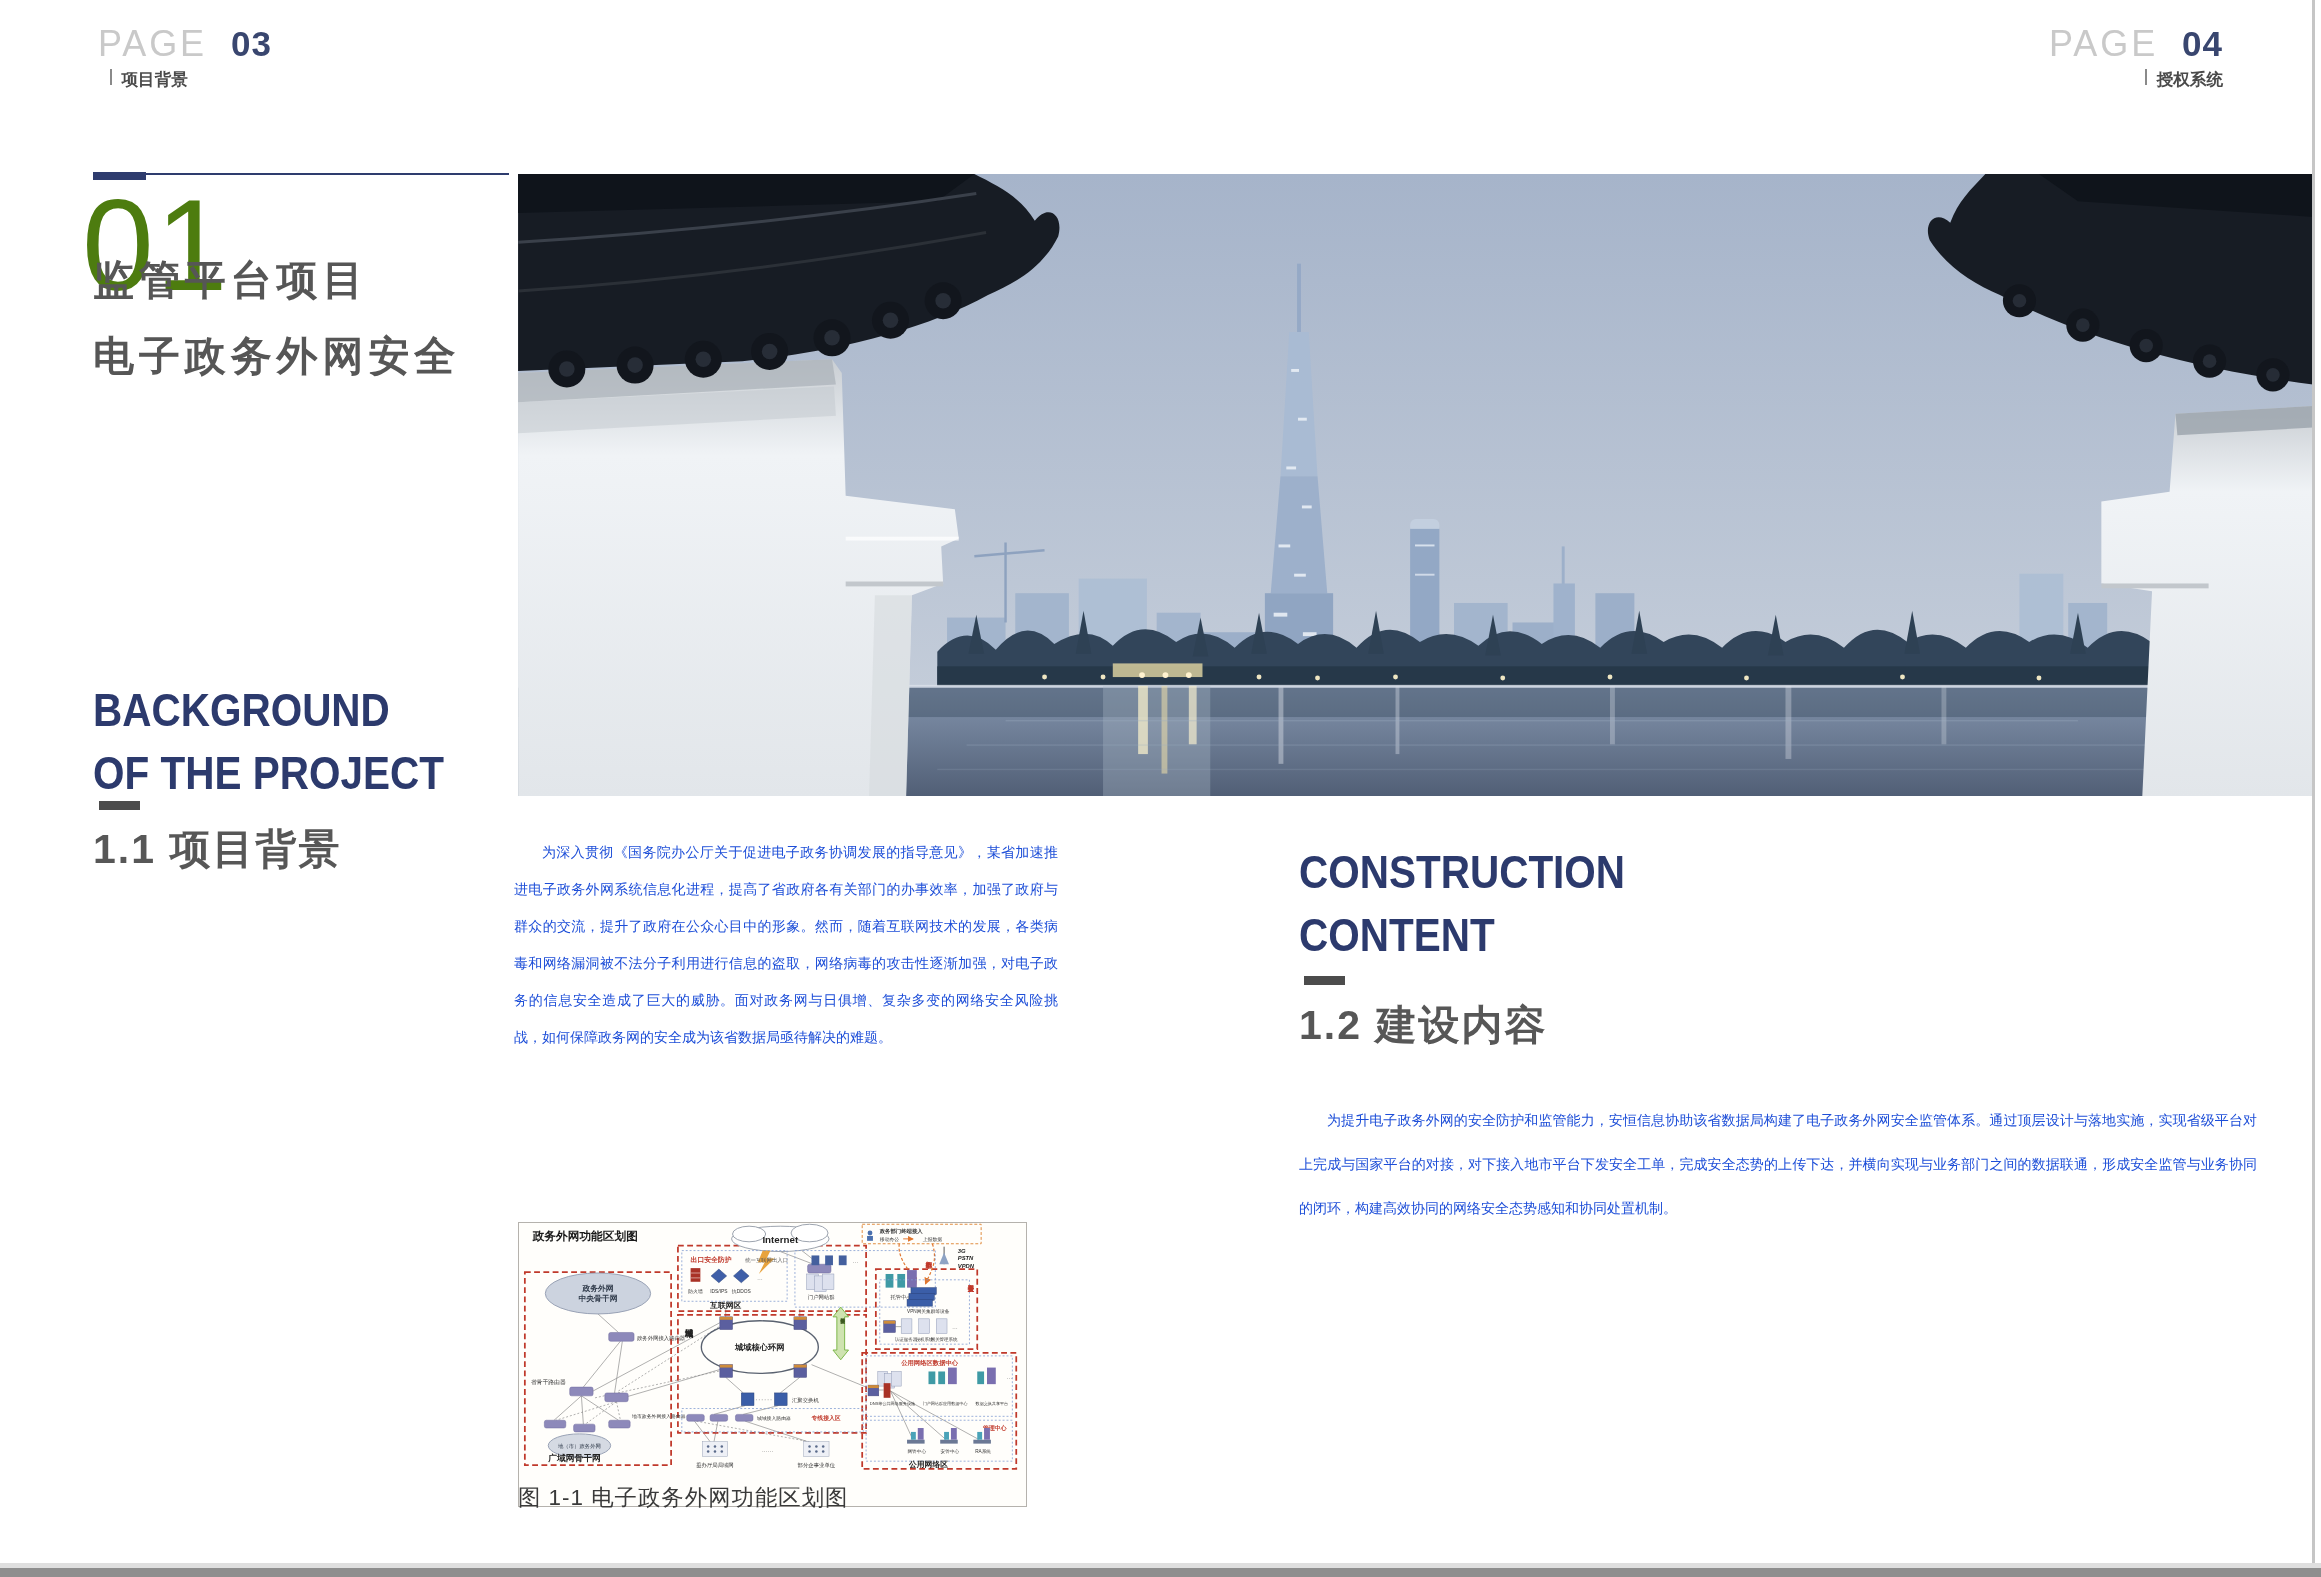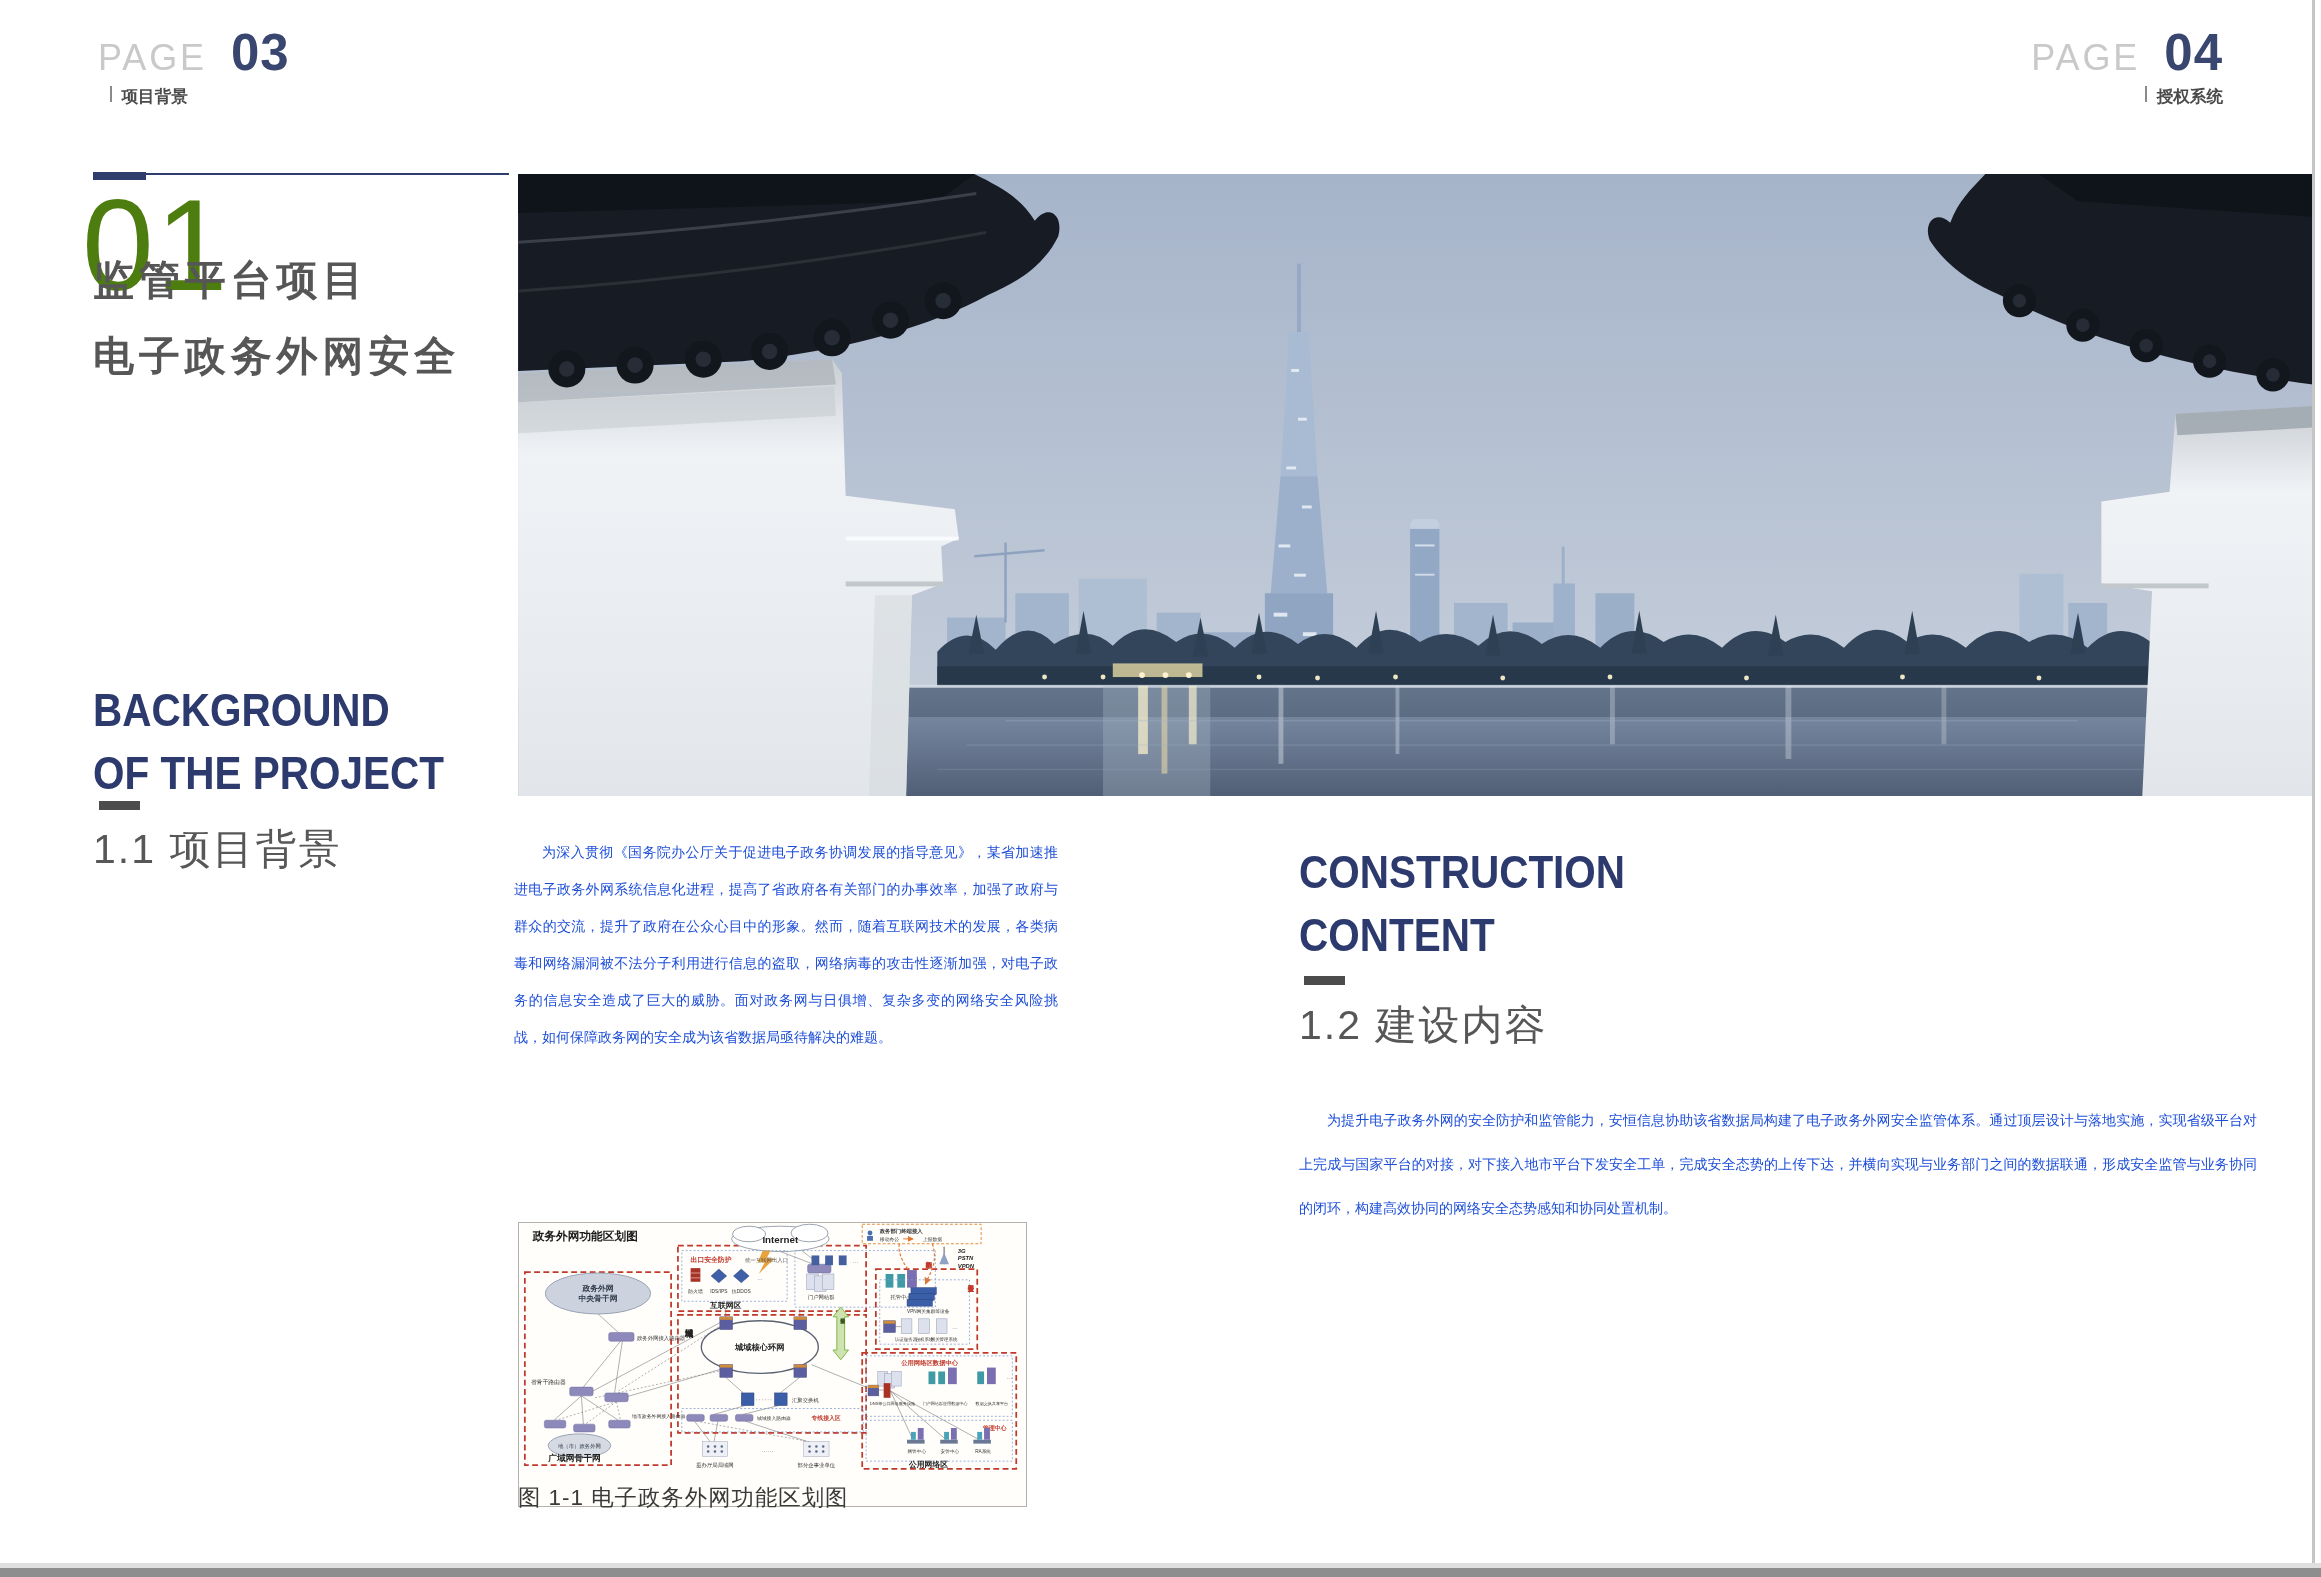--- a/index.html
+++ b/index.html
@@ -5,38 +5,38 @@
   *{margin:0;padding:0;box-sizing:border-box}
   html,body{width:2321px;height:1578px}
   body{position:relative;background:#ffffff;overflow:hidden;
        font-family:"Liberation Sans","DejaVu Sans",sans-serif;color:#3f3f3f}
   svg text{font-family:"Liberation Sans","DejaVu Sans",sans-serif}
   .abs{position:absolute}
 
   
   .hdr{display:flex;align-items:baseline;gap:24px}
   .hdr .pl{font-size:36px;color:#c9c9c9;letter-spacing:2.9px;font-weight:400}
-  .hdr .pn{font-size:51px;color:#39466f;font-weight:700;letter-spacing:1px}
+  .hdr .pn{font-size:35px;color:#39466f;font-weight:700;letter-spacing:1px}
   .sub{display:flex;align-items:flex-start;gap:9.8px;font-size:16.6px;color:#4a4a4a;font-weight:700;margin-top:3.9px}
   .sub .bar{width:2px;height:15.6px;background:#8a8a8a}
   .hdr-right{text-align:right}
   .hdr-right .hdr{justify-content:flex-end}
   .hdr-right .sub{justify-content:flex-end}
 
   
   .rule{left:93px;top:172px;width:416px;height:7.8px}
   .rule .thin{position:absolute;left:0;top:1px;width:416px;height:2px;background:#2e3c6e}
   .rule .thick{position:absolute;left:0;top:0;width:53px;height:7.8px;background:#2e3c6e}
   .chapnum{left:82px;top:181px;font-size:129px;font-weight:400;color:#4d7c0f;letter-spacing:2px;line-height:1}
   .chaptitle{left:93px;top:242px;font-size:41px;font-weight:700;color:#565656;letter-spacing:4.9px;line-height:76px}
 
   .en-head{font-size:46px;font-weight:800;color:#2c3a6d;line-height:63px;letter-spacing:0;
            transform:scaleX(.88);transform-origin:left top;white-space:nowrap}
   .dash{width:41px;height:8.8px;background:#4c4c4c}
-  .cn-head{font-size:41px;font-weight:400;color:#575757;letter-spacing:2px;white-space:nowrap}
+  .cn-head{font-size:41px;font-weight:700;color:#575757;letter-spacing:2px;white-space:nowrap}
 
   .body-text{font-size:14px;color:#1d4ed8;text-align:justify;text-justify:inter-ideograph}
   .body-left{left:514px;top:834px;width:544px;line-height:37px}
   .body-right{left:1299px;top:1098px;width:958px;line-height:44px}
   .body-text p{text-indent:2em}
 
   .figure{left:518px;top:1222px;width:509px;height:285px;background:#fffefb;border:1px solid #b5b2ad}
   .caption{left:518px;top:1482px;width:509px;text-align:left;font-size:22.4px;color:#3a3a3a;letter-spacing:1px}
 
   .photo{left:518px;top:174px;width:1795px;height:622px;overflow:hidden}

